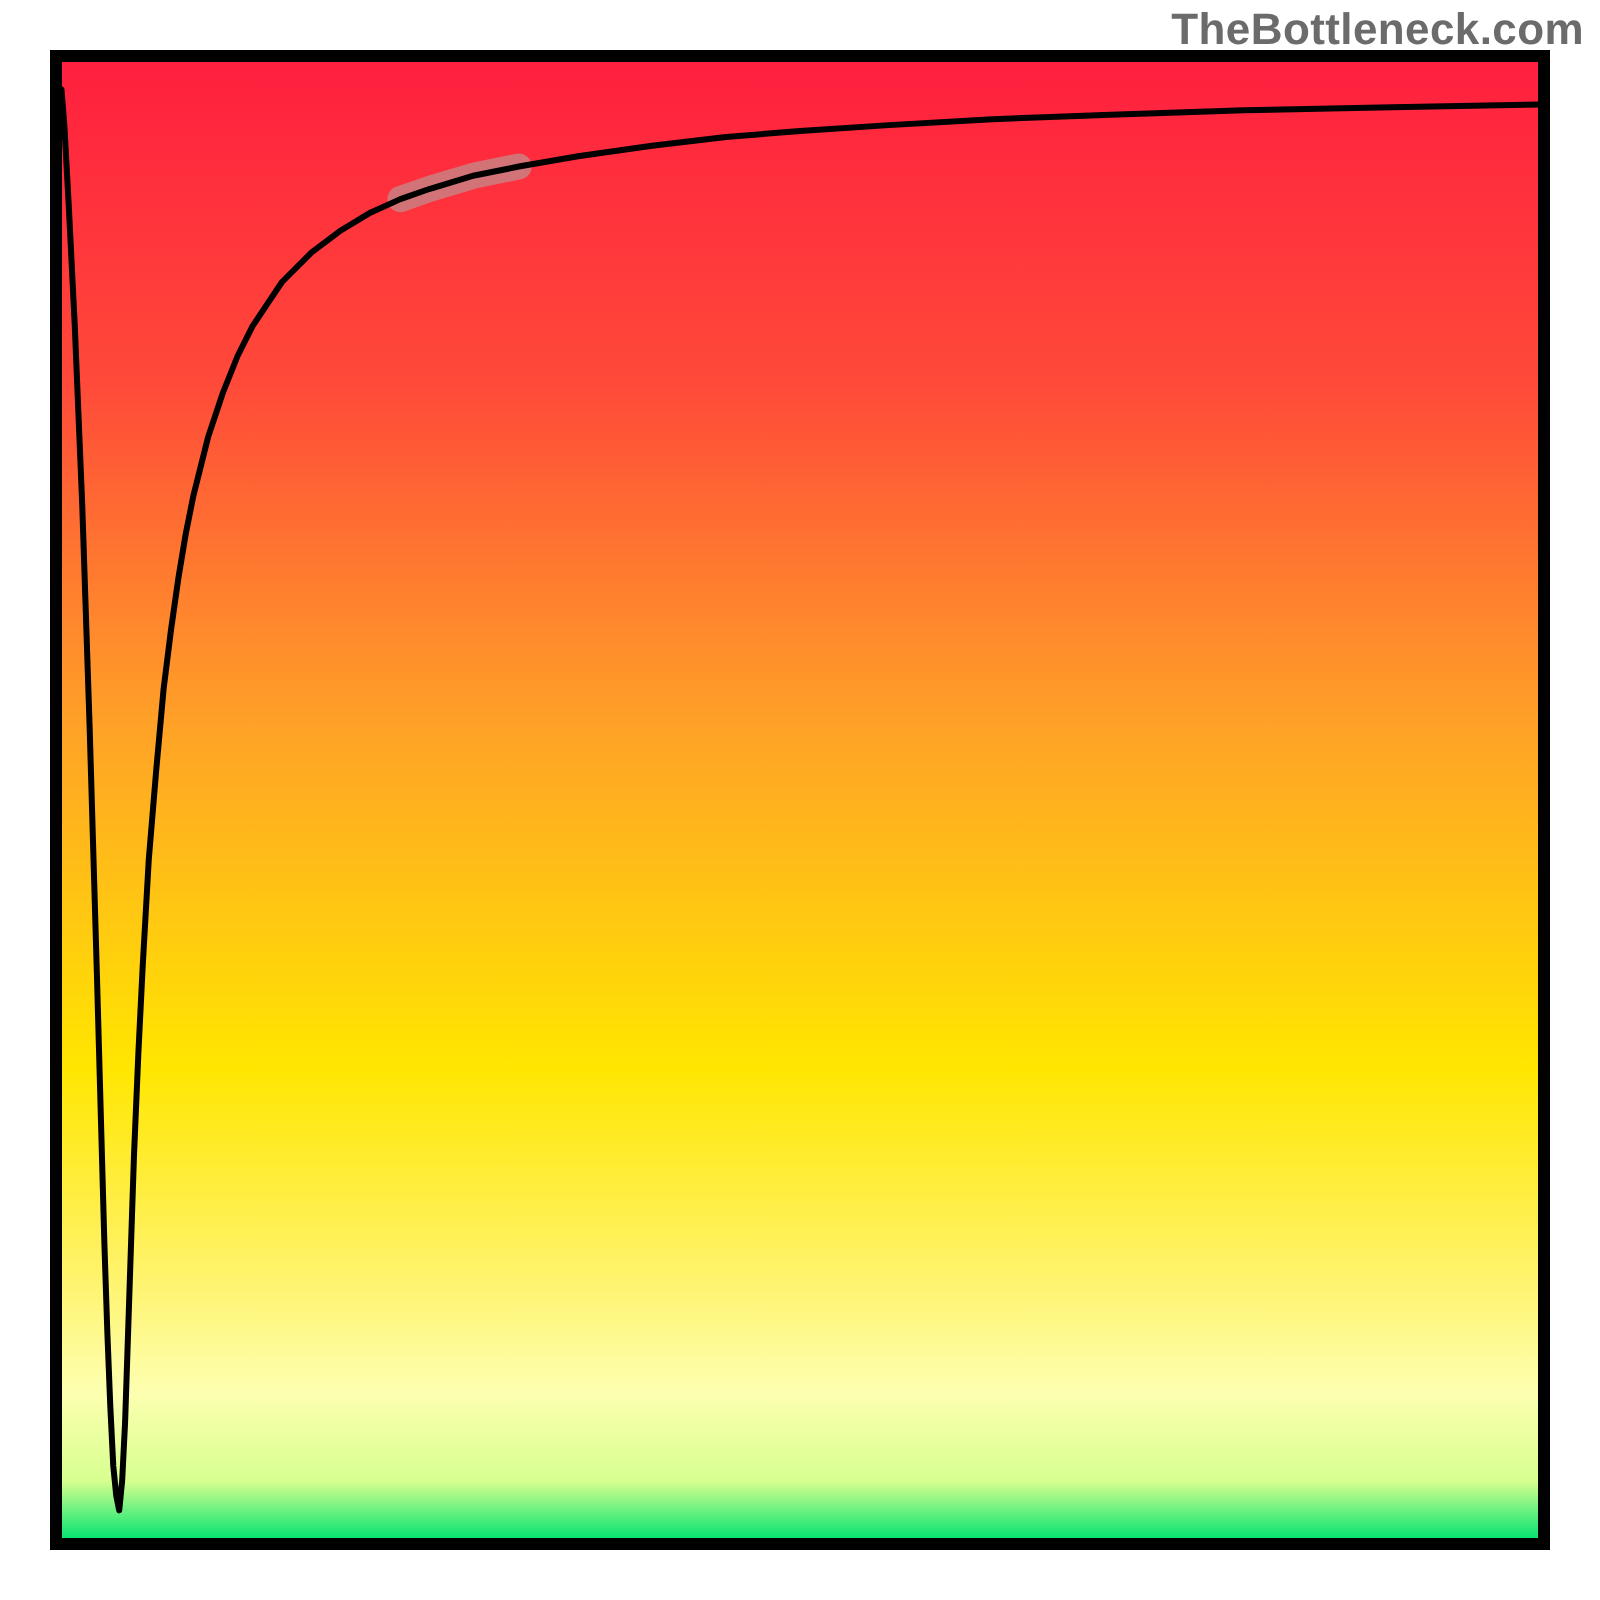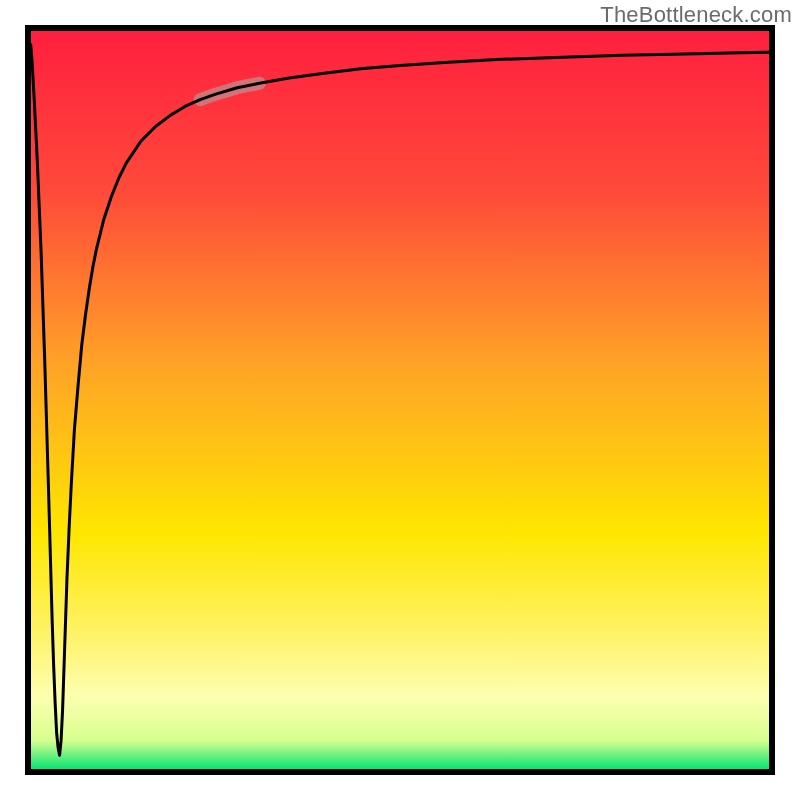--- a/index.html
+++ b/index.html
@@ -14,21 +14,21 @@
   .stage {
     position: relative;
     width: 800px;
     height: 800px;
   }
   .watermark {
     position: absolute;
     top: 2px;
     right: 8px;
     font-size: 22px;
-    font-weight: 400;
+    font-weight: 700;
     color: #6b6b6b;
     letter-spacing: 0.2px;
     z-index: 10;
   }
   svg.plot {
     position: absolute;
     left: 0;
     top: 0;
     width: 800px;
     height: 800px;

